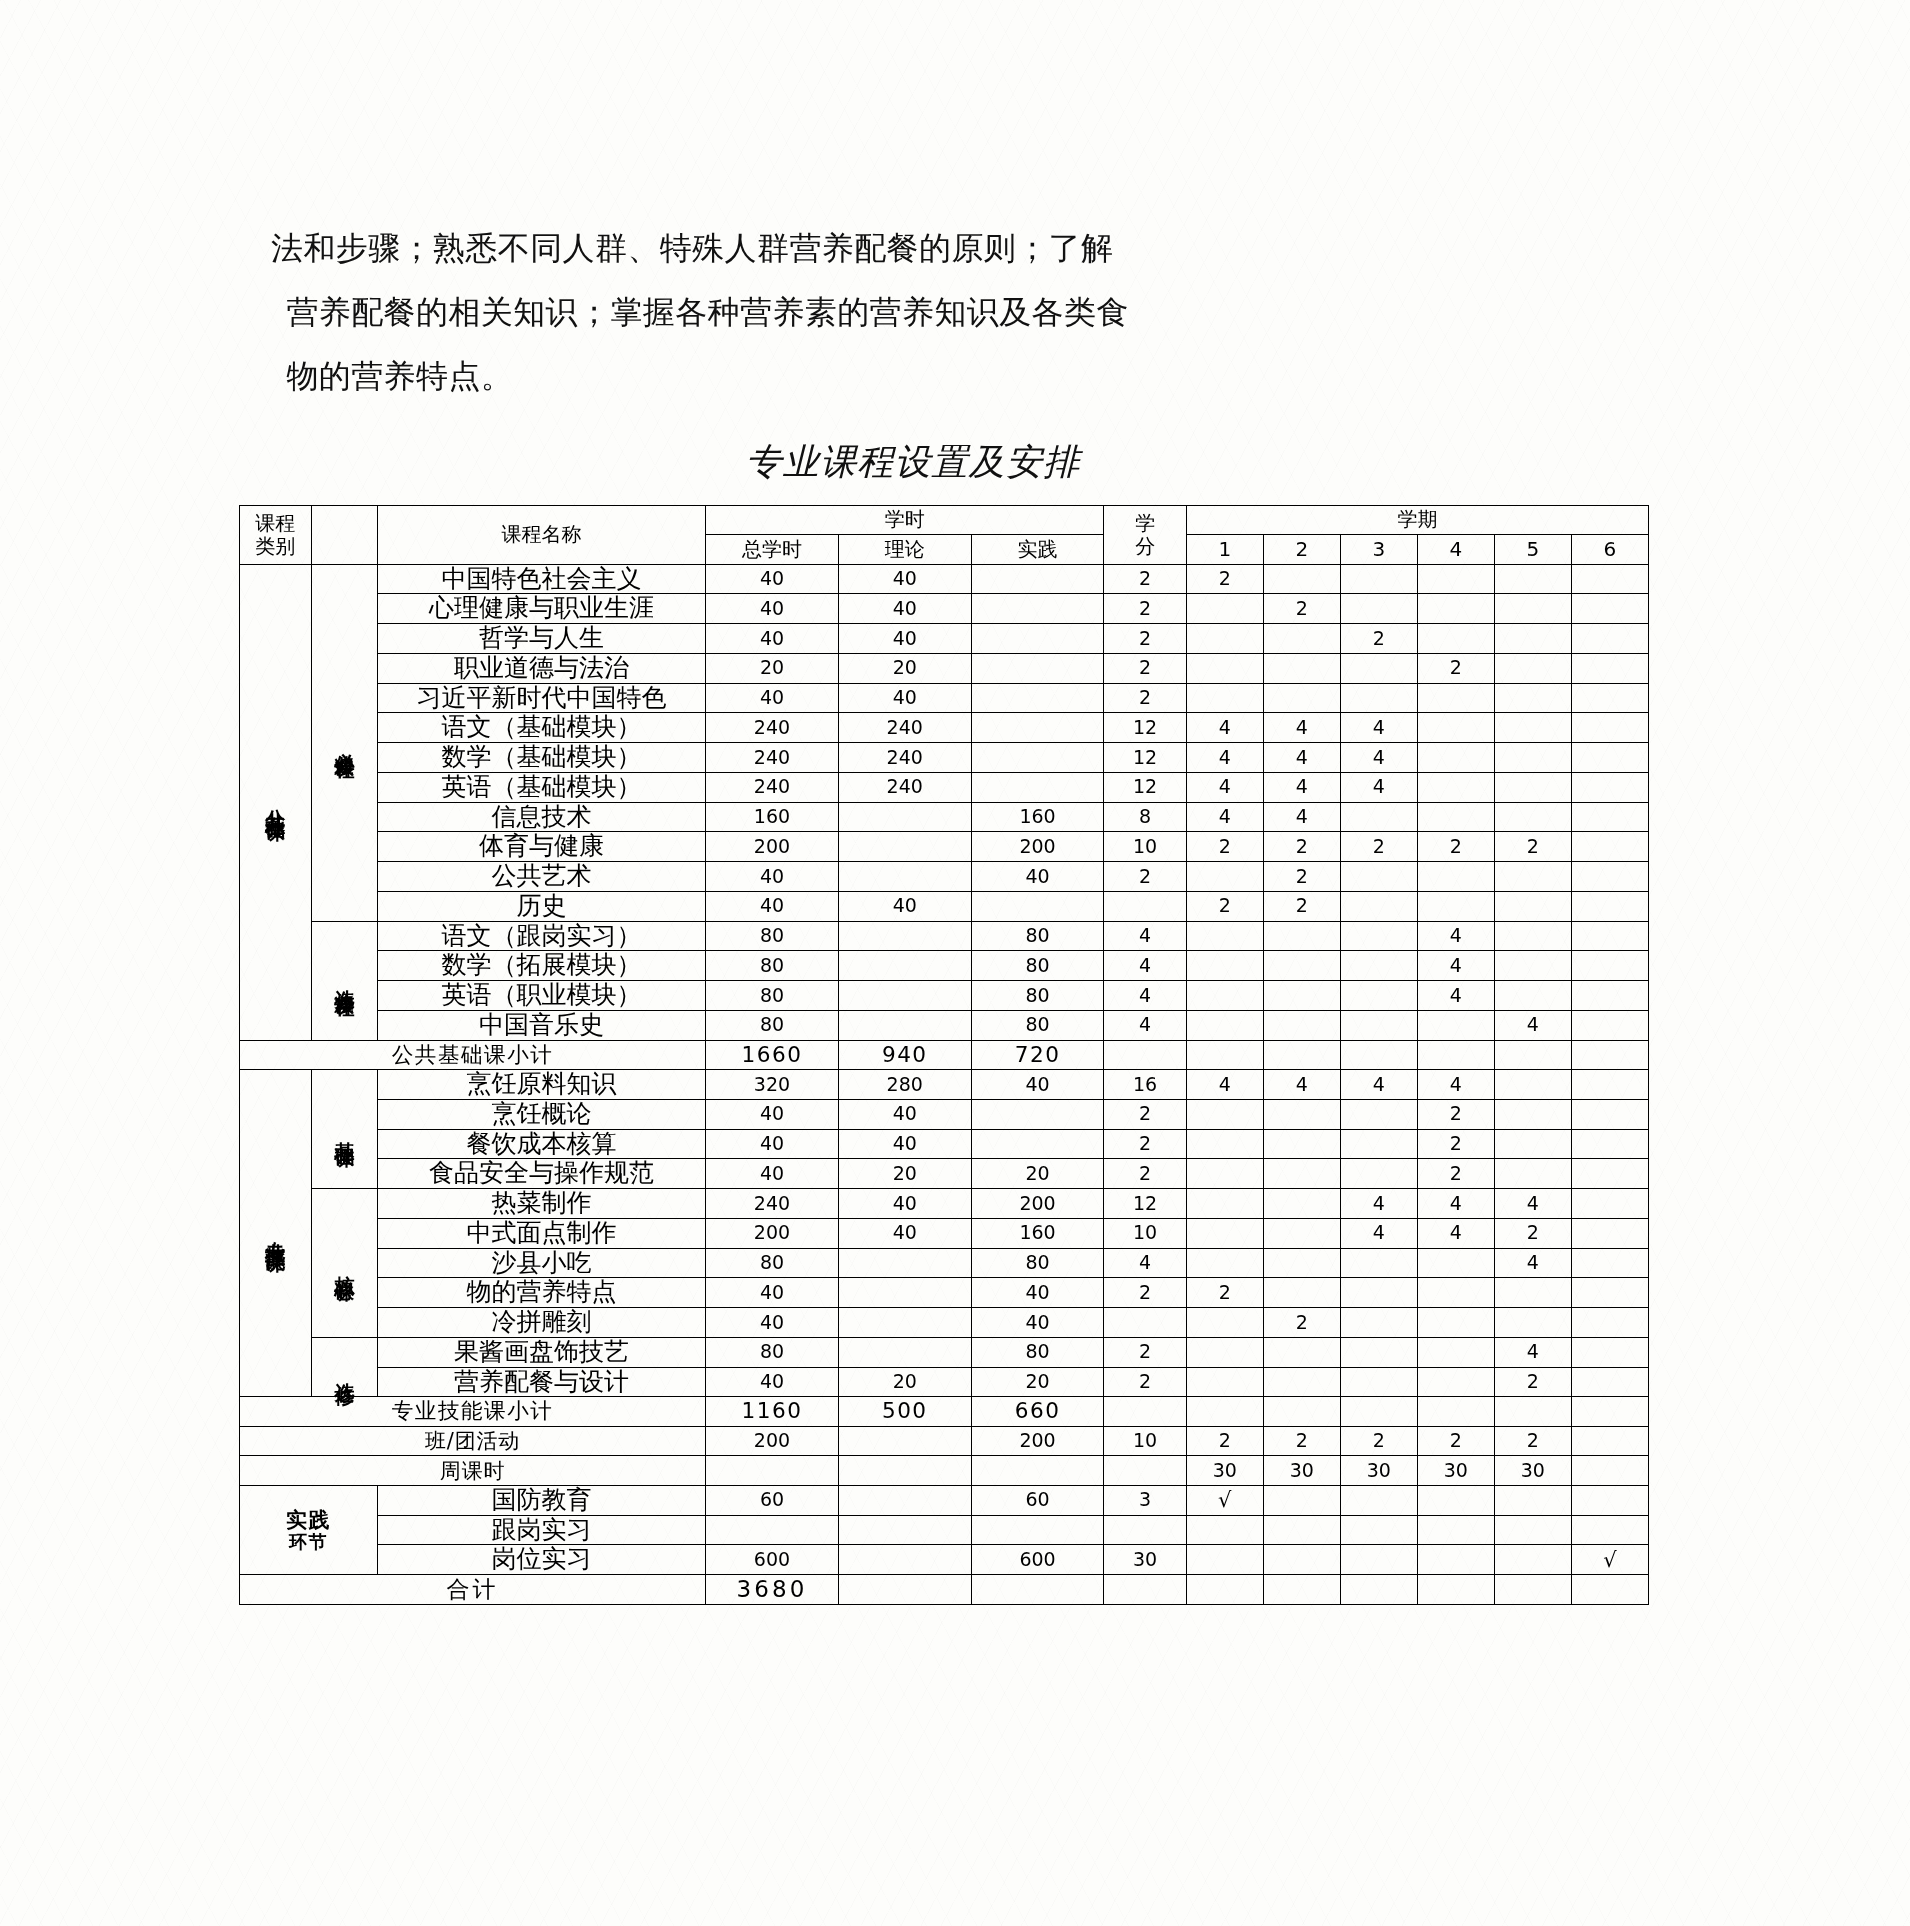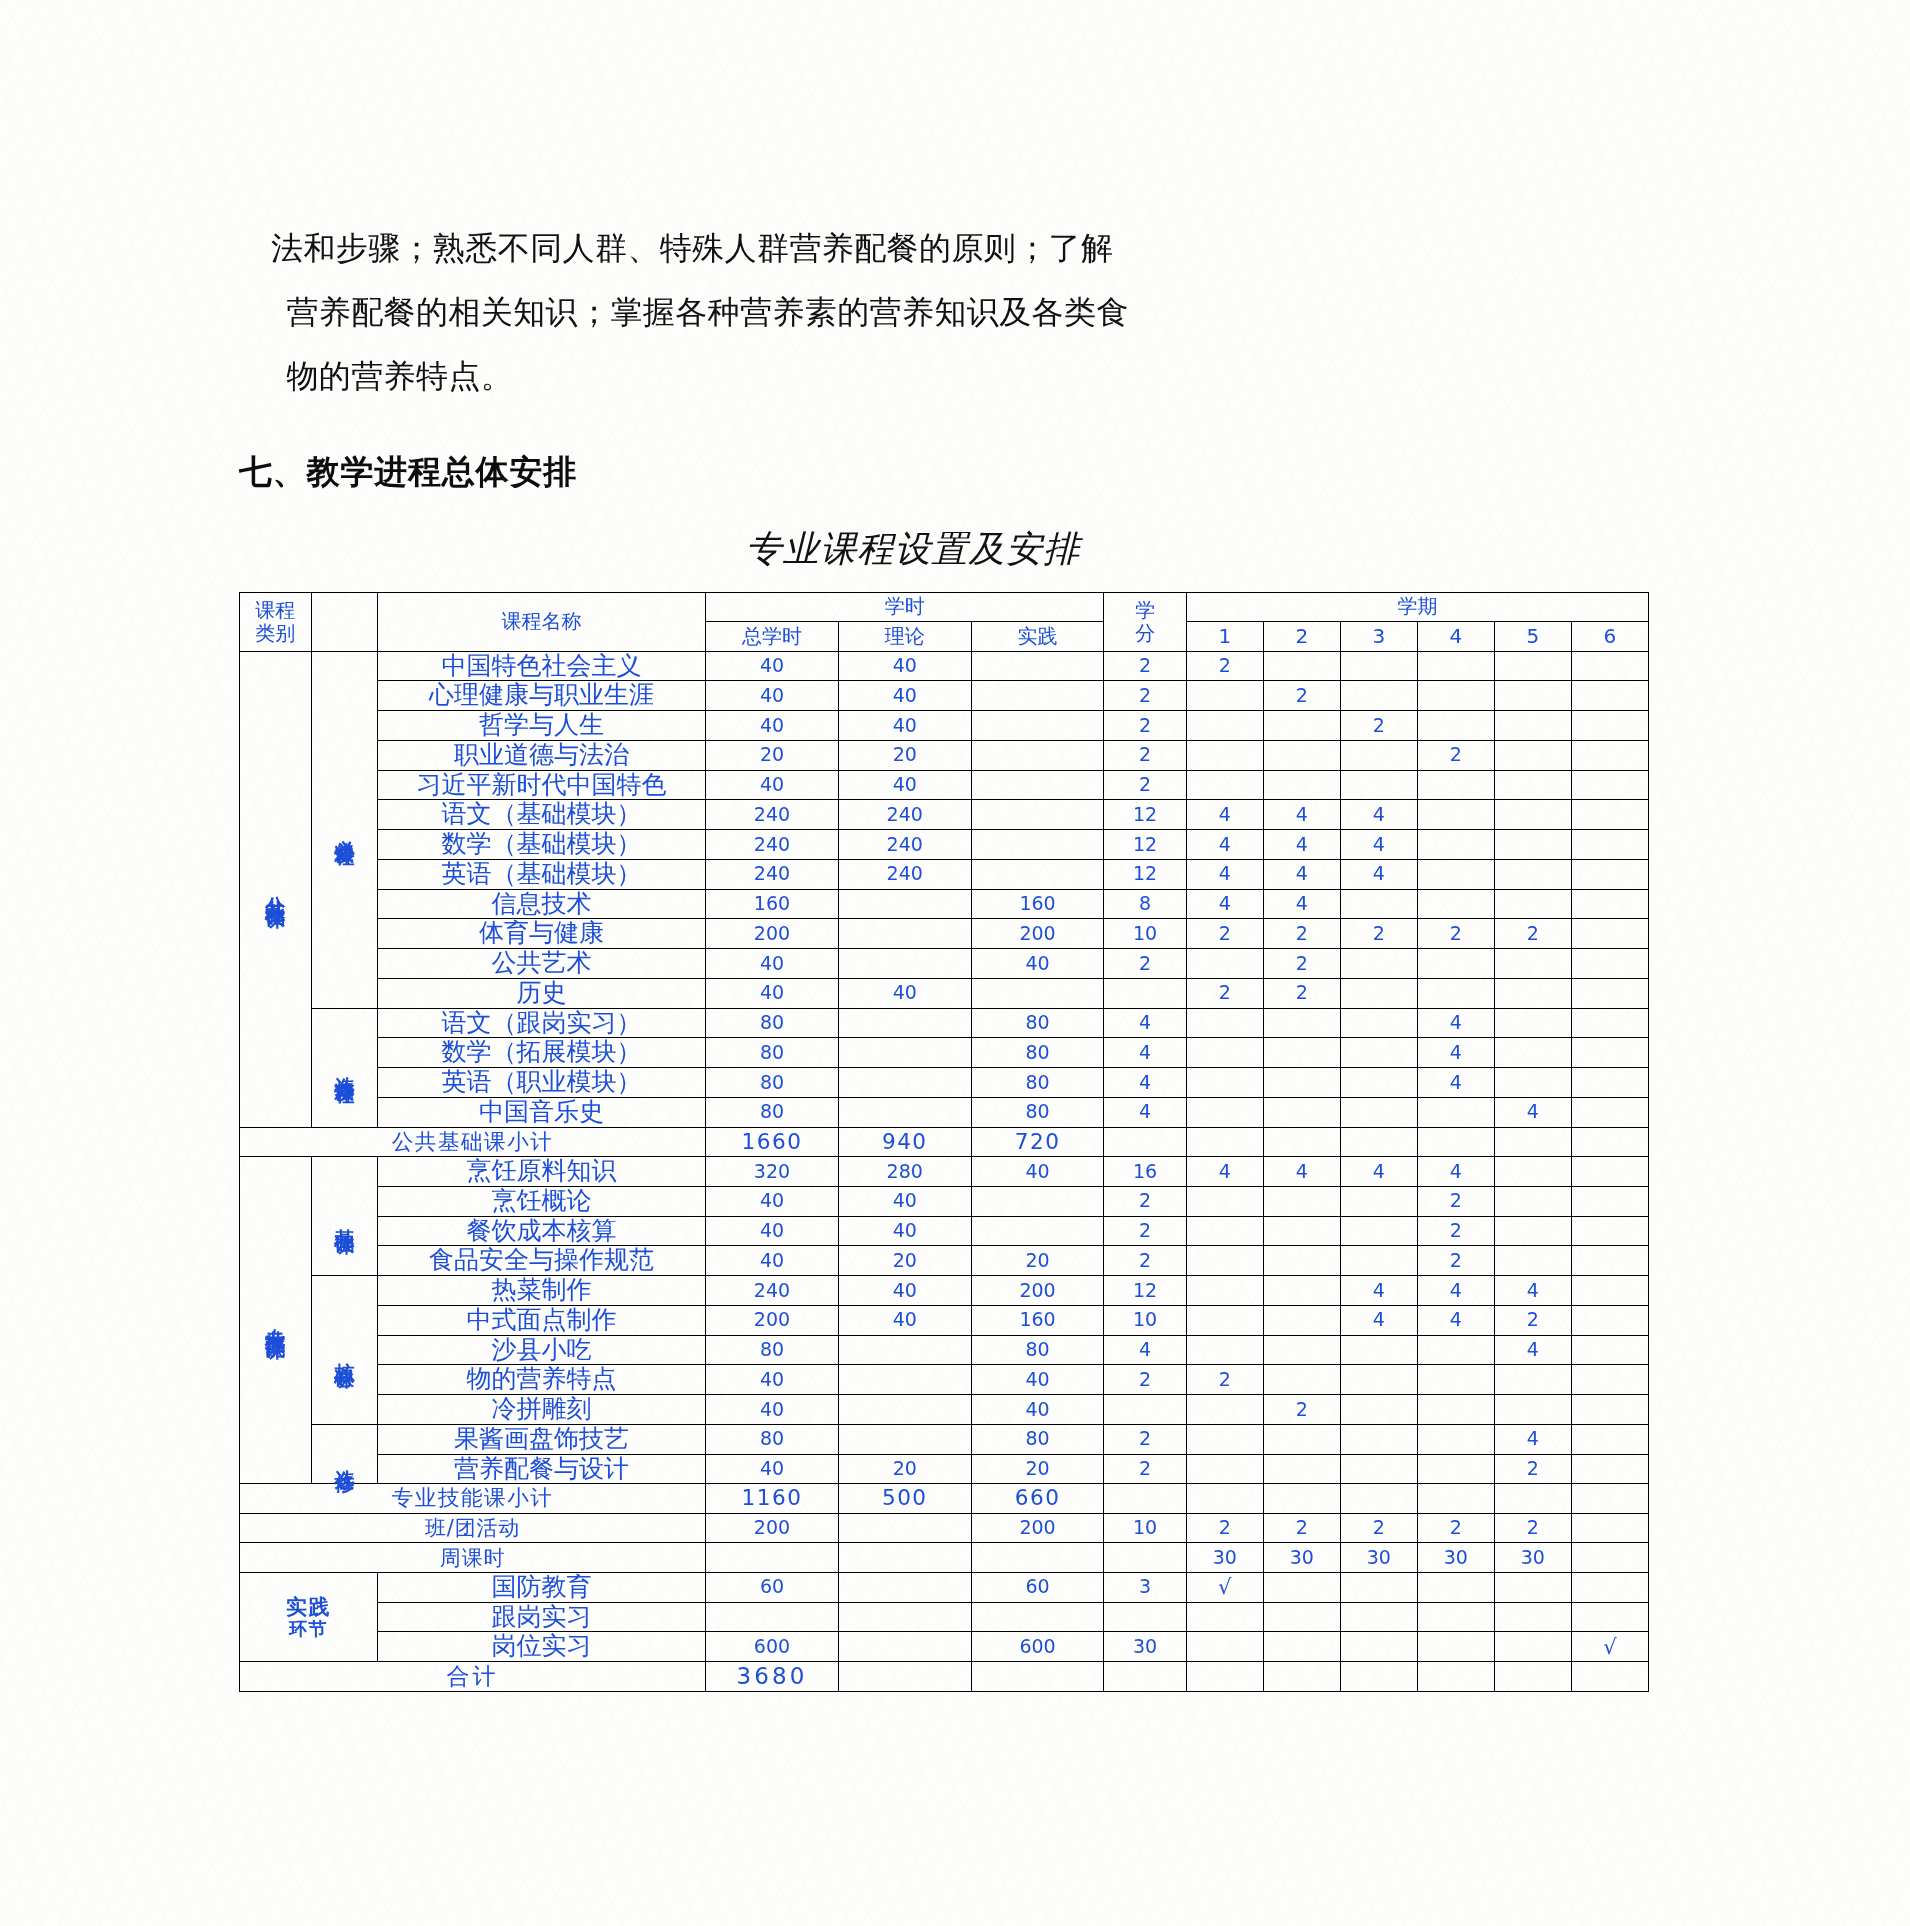--- a/index.html
+++ b/index.html
@@ -64,21 +64,21 @@
   }
 
   
   .table-wrap { margin-top:17.7px; }
   table.curriculum {
     border-collapse:collapse;
     table-layout:fixed;
     width:1410px;
     margin-left:0px;
     font-size:19px;
-    color:#1d4ed8;
+    color:#000000;
   }
   table.curriculum td, table.curriculum th {
     border:1.2px solid #000;
     padding:0;
     text-align:center;
     vertical-align:middle;
     font-weight:normal;
     line-height:1.15;
     height:28.5px;
   }
@@ -111,21 +111,20 @@
   <div class="paper-texture"></div>
 
   <div class="content">
 
     <div class="para">
       <div class="l1">法和步骤；熟悉不同人群、特殊人群营养配餐的原则；了解</div>
       <div class="l2">营养配餐的相关知识；掌握各种营养素的营养知识及各类食</div>
       <div class="l3">物的营养特点。</div>
     </div>
 
-    <div class="section-heading">七、教学进程总体安排</div>
 
     <div class="table-title">专业课程设置及安排</div>
 
     <div class="table-wrap">
       <table class="curriculum">
         <colgroup>
           <col style="width:54px">
           <col style="width:50px">
           <col style="width:247px">
           <col style="width:100px">

